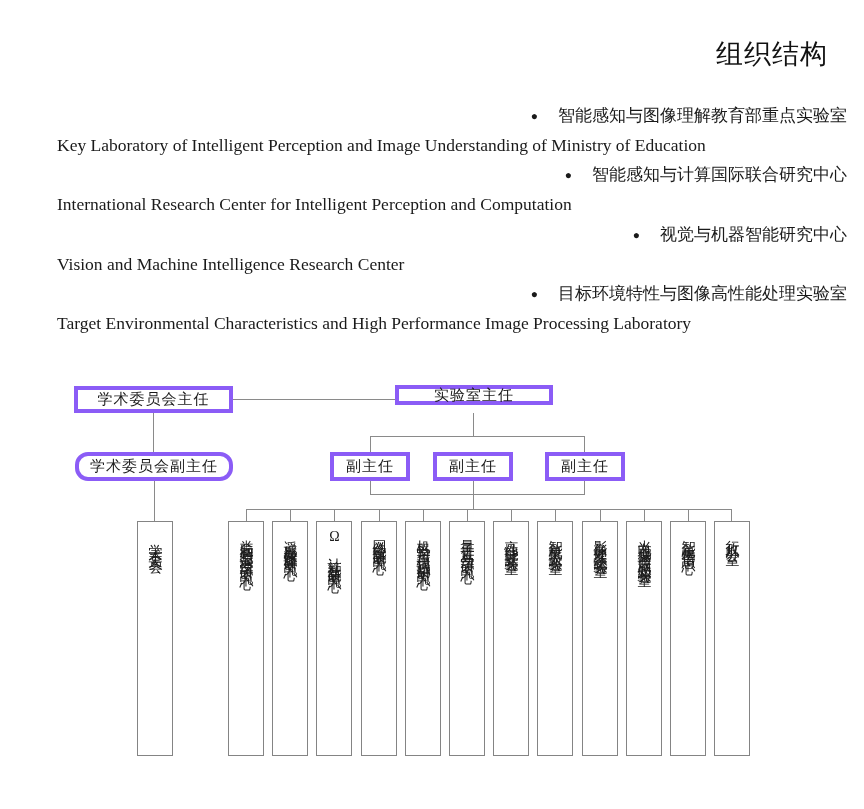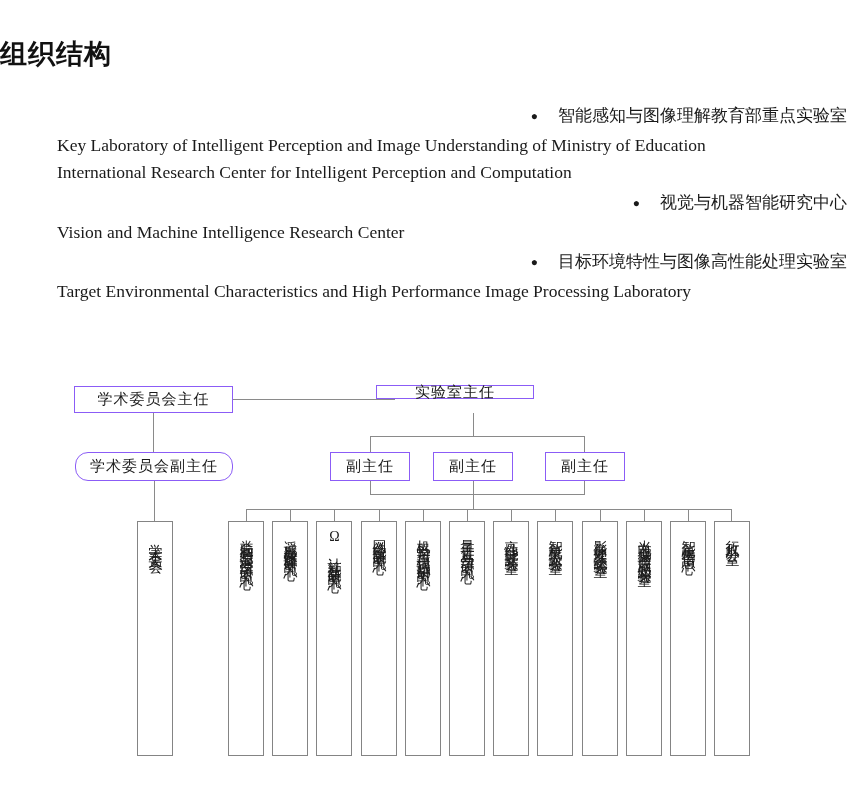--- a/index.html
+++ b/index.html
@@ -3,31 +3,31 @@
 <meta charset="utf-8">
 <style>
   html,body { margin:0; padding:0; background:#ffffff; }
   .page {
     position:relative; width:864px; height:809px; background:#ffffff;
     font-family:"Liberation Serif","DejaVu Serif",serif; color:#1a1a1a;
     overflow:hidden;
   }
   .title {
     position:absolute; left:0; top:36px; width:828px; margin:0;
-    text-align:left; font-size:27px; font-weight:bold; letter-spacing:1px;
+    text-align:right; font-size:27px; font-weight:normal; letter-spacing:1px;
     color:#111111;
   }
   .labs { position:absolute; left:57px; top:100px; width:790px; }
   .lab-cn { line-height:32px; font-size:17px; padding-left:3px; white-space:nowrap;text-align:right; }
   .lab-cn .bullet { font-size:12px; vertical-align:1px; margin-right:20px; }
   .lab-en { line-height:27.4px; font-size:17.5px; white-space:nowrap; }
   .chart-lines { position:absolute; left:0; top:0; width:864px; height:809px; }
   .chart-lines line { stroke:#8a8a8a; stroke-width:1; shape-rendering:crispEdges; }
   .hbox {
-    position:absolute; box-sizing:border-box; border:1px solid #8b5cf6;
+    position:absolute; box-sizing:border-box; border:4px solid #8b5cf6;
     background:#ffffff; display:flex; align-items:center; justify-content:center;
     font-size:15px; letter-spacing:1px; white-space:nowrap; color:#1a1a1a;
   }
   .vbox {
     position:absolute; box-sizing:border-box; border:1px solid #848484;
     background:#ffffff; display:flex; justify-content:center; align-items:flex-start;
   }
   .vtext {
     writing-mode:vertical-rl; text-orientation:upright;
     font-size:14px; letter-spacing:3px; padding-top:7px; color:#1a1a1a;
@@ -40,20 +40,23 @@
 <div class="page">
 
   <h1 class="title">组织结构</h1>
 
   <div class="labs">
     <div class="lab-cn">
       <span class="bullet">●</span><span>智能感知与图像理解教育部重点实验室</span>
     </div>
     <div class="lab-en">Key Laboratory of Intelligent Perception and Image Understanding of Ministry of Education</div>
 
+    <div class="lab-cn">
+      <span class="bullet">●</span><span>智能感知与计算国际联合研究中心</span>
+    </div>
     <div class="lab-en">International Research Center for Intelligent Perception and Computation</div>
 
 
     <div class="lab-cn">
       <span class="bullet">●</span><span>视觉与机器智能研究中心</span>
     </div>
     <div class="lab-en">Vision and Machine Intelligence Research Center</div>
 
     <div class="lab-cn">
       <span class="bullet">●</span><span>目标环境特性与图像高性能处理实验室</span>
@@ -90,21 +93,21 @@
     <line x1="467.5" y1="509" x2="467.5" y2="521"></line>
     <line x1="511.5" y1="509" x2="511.5" y2="521"></line>
     <line x1="555.5" y1="509" x2="555.5" y2="521"></line>
     <line x1="600.5" y1="509" x2="600.5" y2="521"></line>
     <line x1="644.5" y1="509" x2="644.5" y2="521"></line>
     <line x1="688.5" y1="509" x2="688.5" y2="521"></line>
     <line x1="731.5" y1="509" x2="731.5" y2="521"></line>
   </svg>
 
   <div class="hbox" style="left:74px; top:386px; width:159px; height:27px;">学术委员会主任</div>
-  <div class="hbox" style="left:376px; top:385px; width:158px; height:14px;">实验室主任</div>
+  <div class="hbox" style="left:395px; top:385px; width:158px; height:20px;">实验室主任</div>
 
   <div class="hbox" style="left:75px; top:452px; width:158px; height:29px;border-radius:13px;">学术委员会副主任</div>
   <div class="hbox" style="left:330px; top:452px; width:80px; height:29px;">副主任</div>
   <div class="hbox" style="left:433px; top:452px; width:80px; height:29px;">副主任</div>
   <div class="hbox" style="left:545px; top:452px; width:80px; height:29px;">副主任</div>
 
   <div class="vbox" style="left:137px; top:521px; width:36px; height:235px;">
     <span class="vtext" style="padding-top:11px; letter-spacing:4px;">学术委员会</span>
   </div>
 

